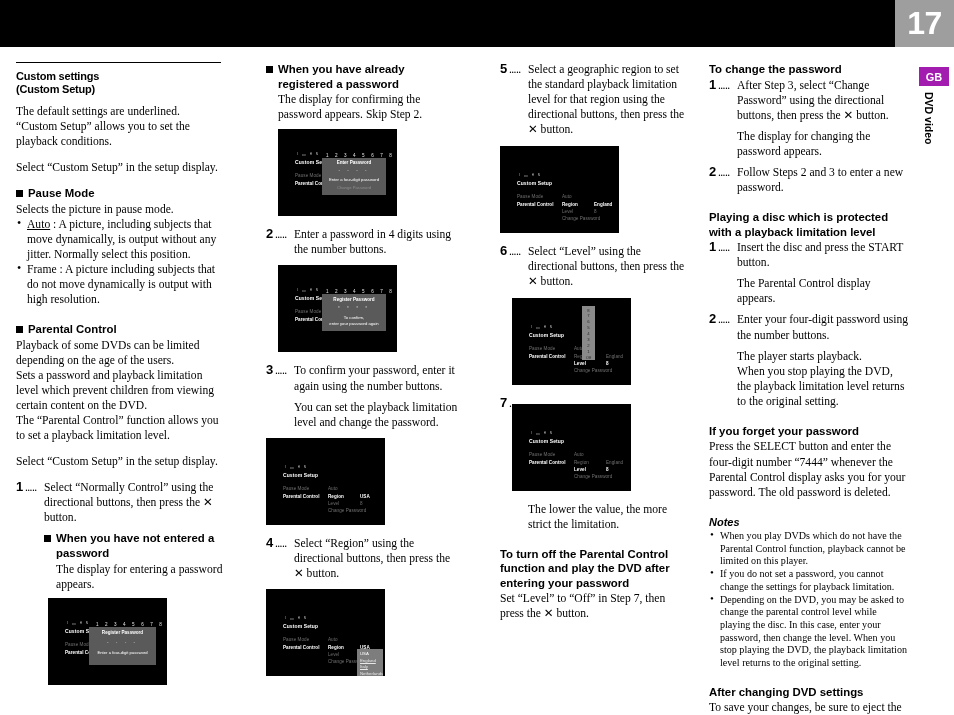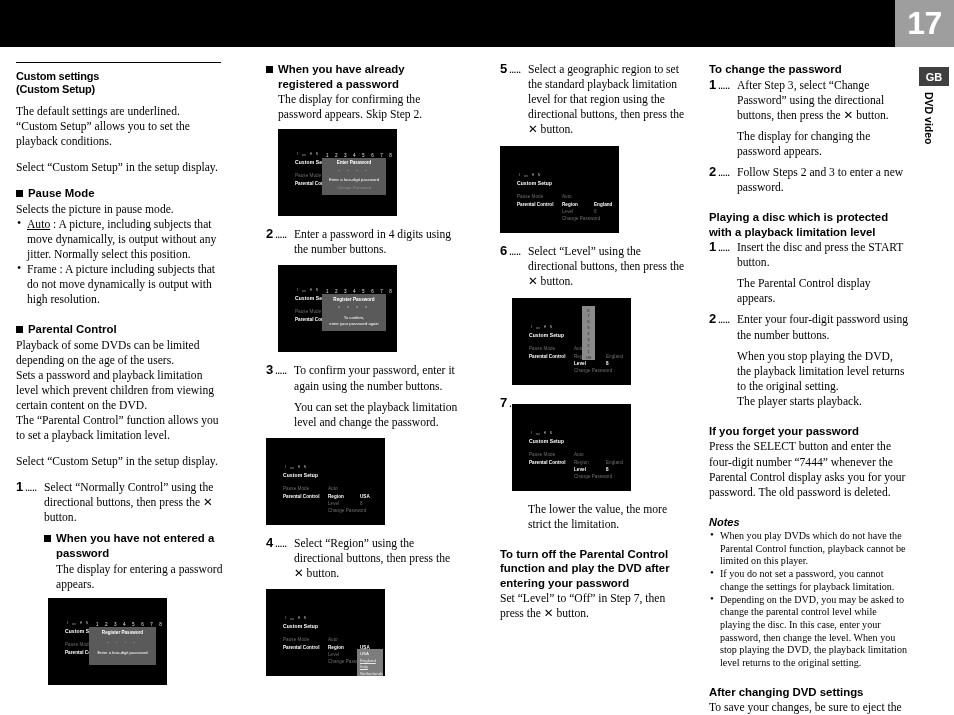--- a/index.html
+++ b/index.html
@@ -28,21 +28,21 @@
     font-weight: bold;
     font-size: 32px;
     display: flex; align-items: center; justify-content: center;
     letter-spacing: -0.5px;
   }
 
   
   .side-tab {
     position: absolute; left: 919px; top: 67px;
     width: 30px; height: 19px;
-    background: #404040;
+    background: #a21caf;
     color: #ffffff;
     font-family: "Liberation Sans", sans-serif;
     font-weight: bold; font-size: 11px;
     display: flex; align-items: center; justify-content: center;
   }
   .side-tab-label {
     position: absolute; left: 919px; top: 92px;
     width: 16px; height: 70px;
     font-family: "Liberation Sans", sans-serif;
     font-weight: bold; font-size: 10.5px;
@@ -502,22 +502,22 @@
   </div>
   <div class="gap-s"></div>
   <p class="indent">The Parental Control display appears.</p>
   <div class="gap-s"></div>
   <div class="step">
     <span class="num">2</span>
     <span class="dots">.....</span>
     <span class="step-body">Enter your four-digit password using the number buttons.</span>
   </div>
   <div class="gap-s"></div>
+  <p class="indent">The player starts playback.</p>
   <p class="indent">When you stop playing the DVD, the playback limitation level returns to the original setting.</p>
-  <p class="indent">The player starts playback.</p>
 
   <div class="gap-l"></div>
   <div class="bold-head">If you forget your password</div>
   <p>Press the SELECT button and enter the four-digit number “7444” whenever the Parental Control display asks you for your password. The old password is deleted.</p>
 
   <div class="gap-l"></div>
   <div class="notes-head">Notes</div>
   <div class="small">
     <p class="bullet">When you play DVDs which do not have the Parental Control function, playback cannot be limited on this player.</p>
     <p class="bullet">If you do not set a password, you cannot change the settings for playback limitation.</p>

